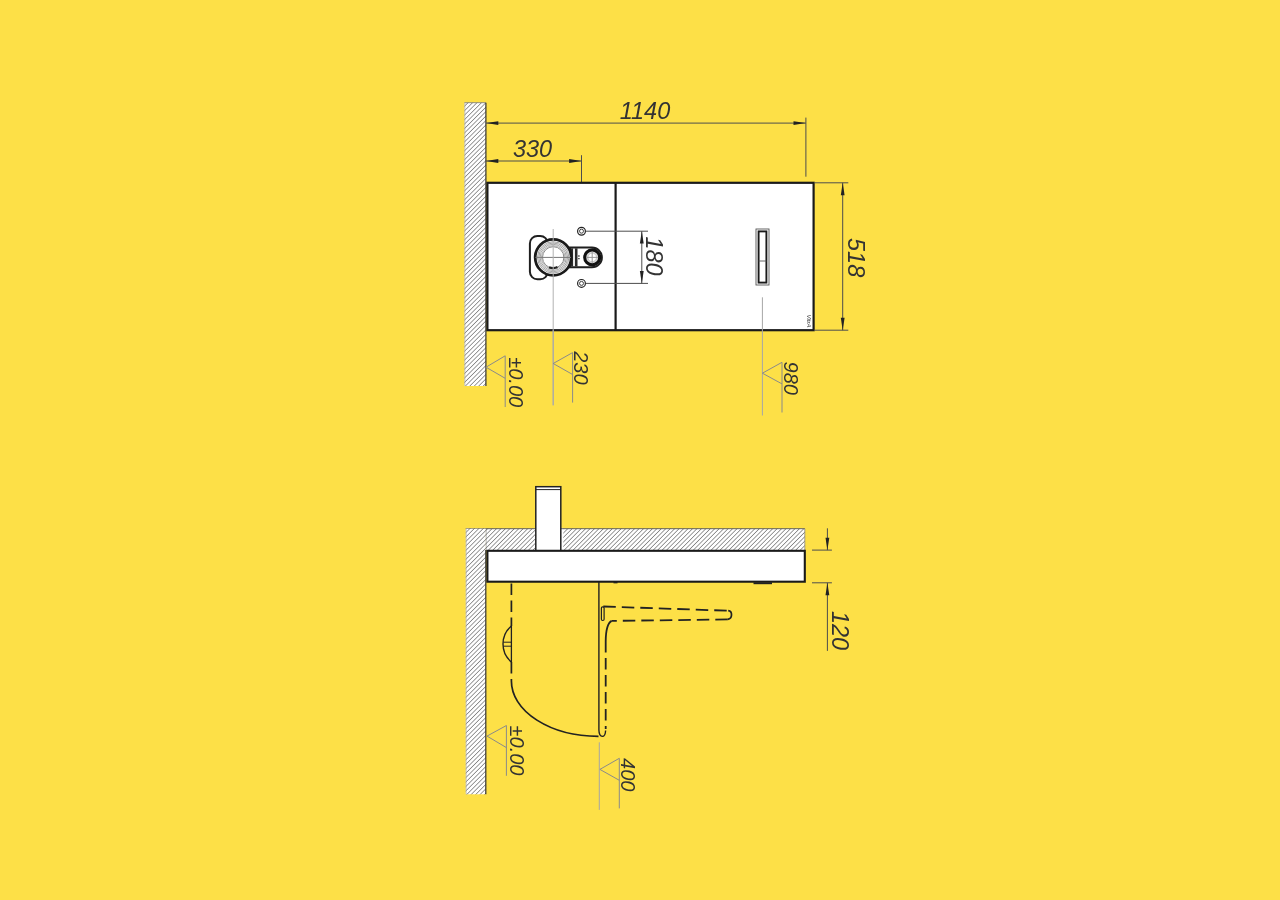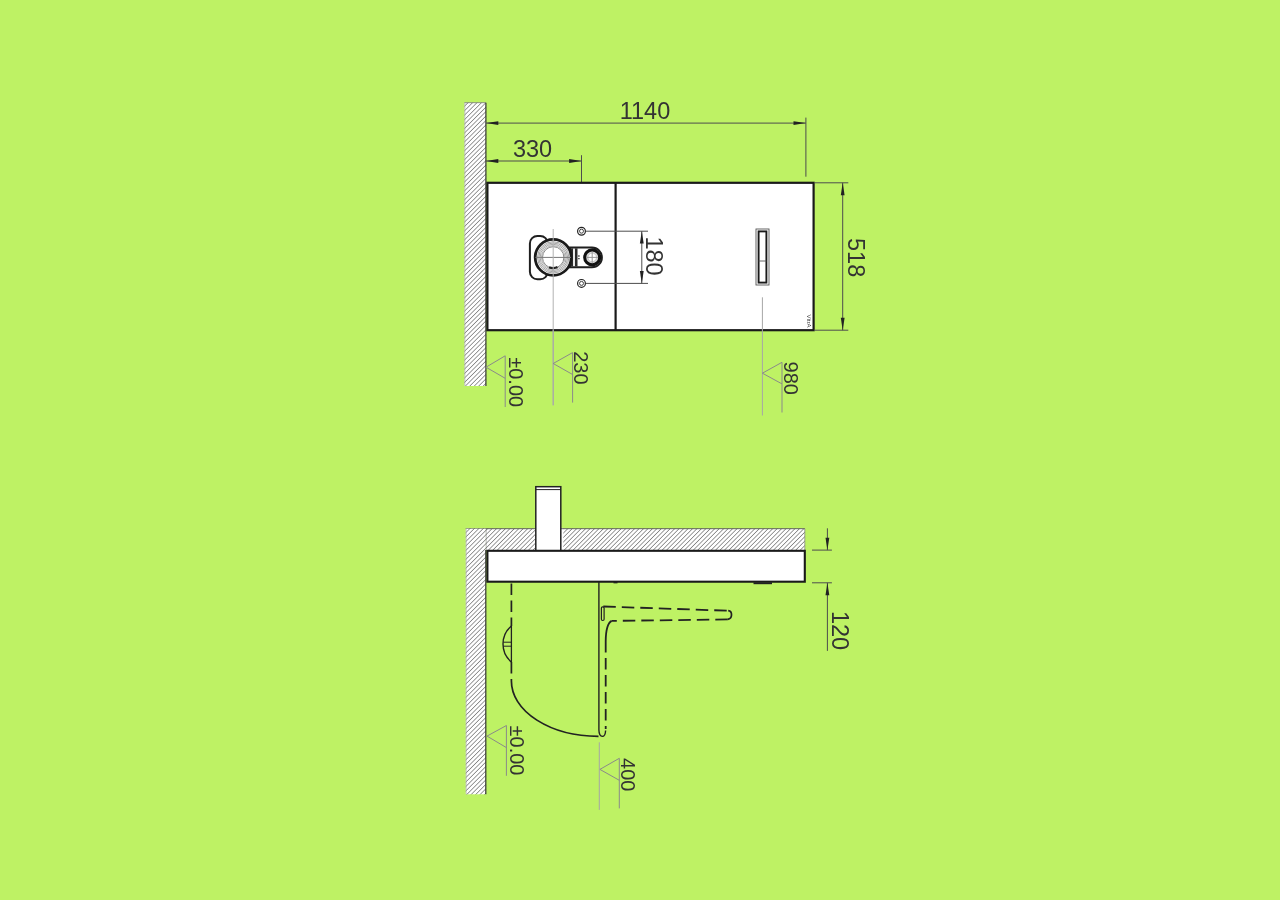--- a/index.html
+++ b/index.html
@@ -1,16 +1,16 @@
 <!DOCTYPE html>
 <html><head>
 <meta charset="utf-8">
 <style>
   html,body{margin:0;padding:0;background:#ffffff;}
-  .page{width:1280px;height:900px;position:relative;background:#bef264;overflow:hidden;}
+  .page{width:1280px;height:900px;position:relative;background:#fde047;overflow:hidden;font-style:italic;}
   text{font-family:"Liberation Sans",sans-serif;fill:#333333;}
 </style>
 </head>
 <body>
 <div class="page">
 <svg width="1280" height="900" viewBox="0 0 1280 900" xmlns="http://www.w3.org/2000/svg">
 <defs>
   <pattern id="hatch" patternUnits="userSpaceOnUse" width="3.15" height="3.15" patternTransform="rotate(-45)">
     <rect width="3.15" height="3.15" fill="#ffffff"></rect>
     <line x1="0" y1="0" x2="3.15" y2="0" stroke="#303030" stroke-width="0.95"></line>

